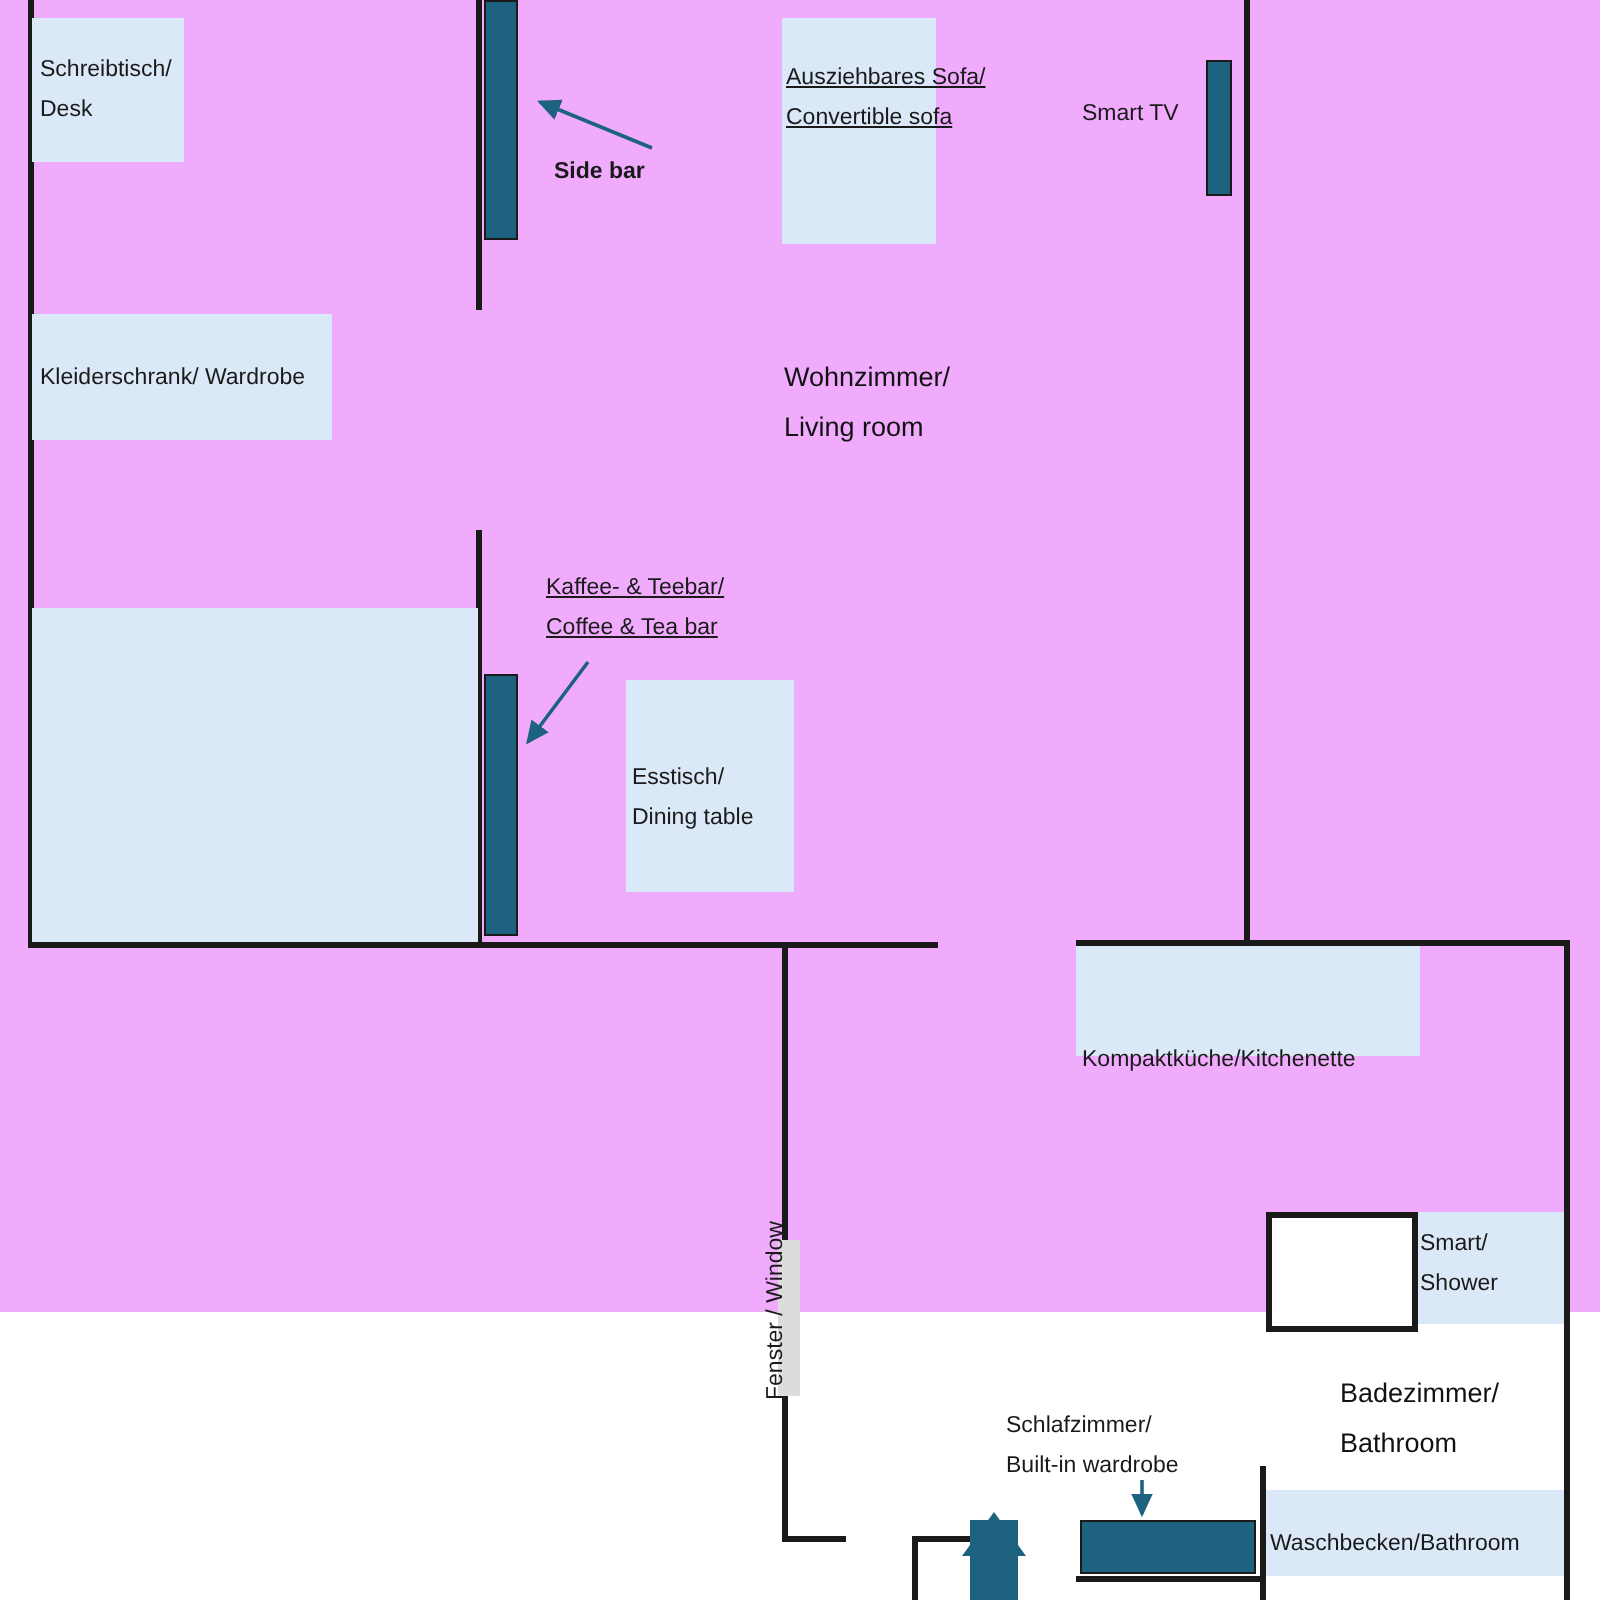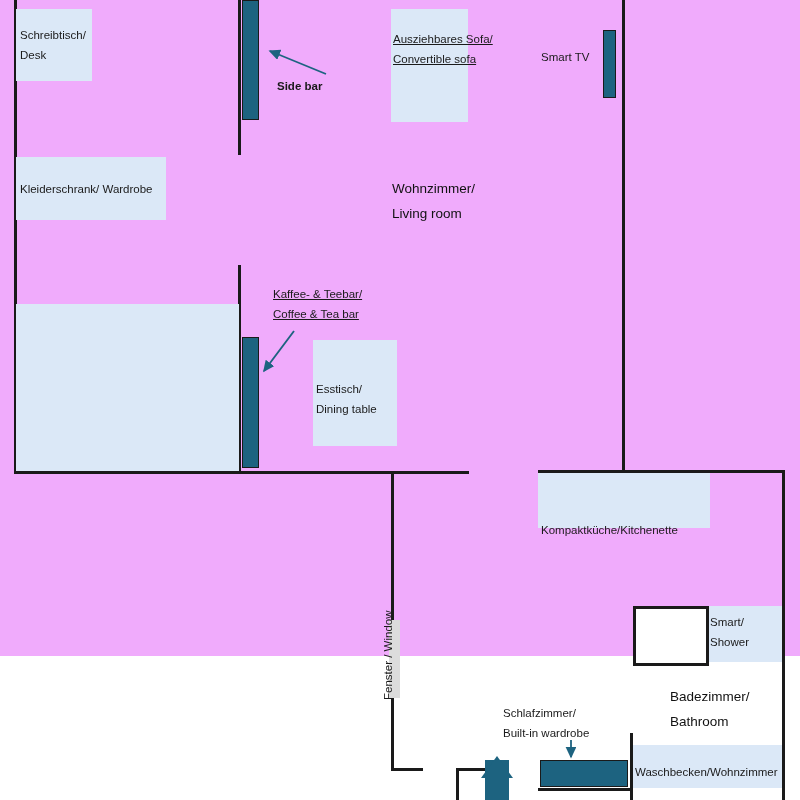--- a/index.html
+++ b/index.html
@@ -115,21 +115,21 @@
   <div class="furn" style="left:538px; top:473px; width:172px; height:55px;"></div>
   <div class="lbl" style="left:541px; top:520px; width:180px;">Kompaktküche/Kitchenette</div>
 
   <div class="furn" style="left:708px; top:606px; width:74px; height:56px;"></div>
   <div class="lbl" style="left:710px; top:612px; width:70px;">Smart/
 Shower</div>
 
   <div class="boxroom" style="left:633px; top:606px; width:76px; height:60px;"></div>
 
   <div class="furn" style="left:633px; top:745px; width:149px; height:43px;"></div>
-  <div class="lbl" style="left:635px; top:762px; width:160px;">Waschbecken/Wohnzimmer</div>
+  <div class="lbl" style="left:635px; top:762px; width:160px;">Waschbecken/Bathroom</div>
 
   <div class="furn-dark" style="left:242px; top:0px; width:17px; height:120px;"></div>
 
   <div class="furn-dark" style="left:242px; top:337px; width:17px; height:131px;"></div>
 
   <div class="furn-dark" style="left:603px; top:30px; width:13px; height:68px;"></div>
 
   <div class="furn-dark" style="left:540px; top:760px; width:88px; height:27px;"></div>
 
   <div class="window-bar" style="left:389px; top:620px; width:11px; height:78px;"></div>

